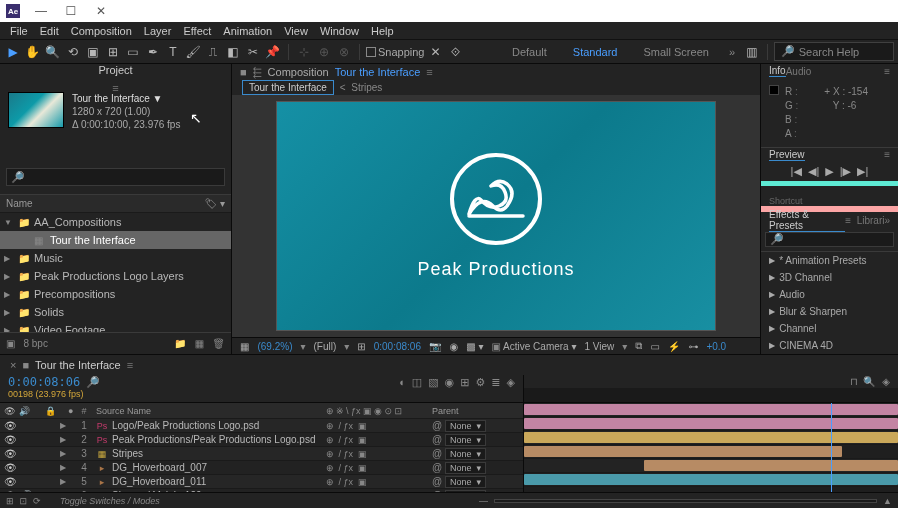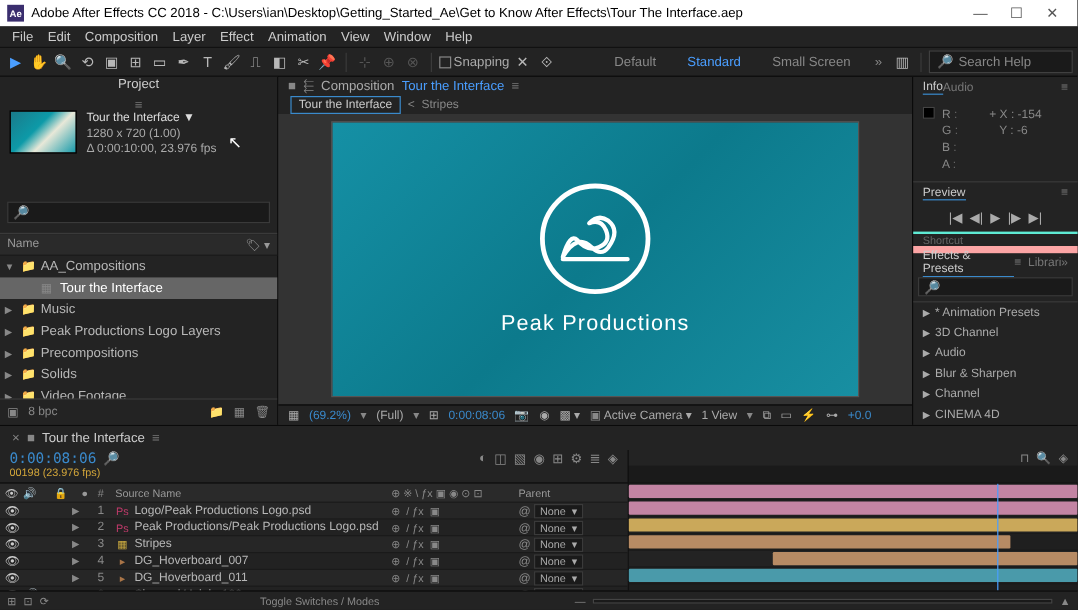--- a/index.html
+++ b/index.html
@@ -85,30 +85,29 @@
 .tl-c-sw { width:110px; display:flex; align-items:center; gap:2px; color:#888; font-size:9px; padding-left:4px;}
 .tl-c-par { width:80px; }
 .tl-c-par .dd { background:#1a1a1a; border:1px solid #3a3a3a; padding:0 4px; font-size:9px; color:#aaa; display:inline-flex; align-items:center; height:12px; gap:4px;}
 .tl-right { flex:1; position:relative; background:#1e1e1e;}
 .tl-track { height:14px; position:relative; border-bottom:1px solid #1a1a1a; background:#232323;}
 .tl-track.alt { background:#1f1f1f;}
 .bar { position:absolute; height:11px; top:1px; border-radius:1px;}
 .playhead { position:absolute; top:0; bottom:0; width:1px; background:#4a9eff; z-index:5;}
 .playhead-top { position:absolute; top:-15px; left:-5px; width:11px; height:10px; background:#4a9eff; }
 .tl-bottom { height:16px; border-top:1px solid #0a0a0a; display:flex; align-items:center; font-size:9px; color:#888;}
-.tl-bottom .lbl { flex:1; text-align:center;}
+.tl-bottom .lbl { flex:1; text-align:left;font-style:italic;}
 .chev { color:#888; padding:0 6px;}
 .snap-ck { width:10px; height:10px; border:1px solid #888;}
 </style>
 </head>
 <body>
 
 <div class="titlebar">
   <div class="ae-icon">Ae</div>
-  <div class="title">Adobe After Effects CC 2018 - C:\Users\ian\Desktop\Getting_Started_Ae\Get to Know After Effects\Tour The Interface.aep</div>
   <div class="winbtn">—</div>
   <div class="winbtn">☐</div>
   <div class="winbtn">✕</div>
 </div>
 
 <div class="menubar" id="menubar">
     <span>File</span>
     <span>Edit</span>
     <span>Composition</span>
     <span>Layer</span>
@@ -292,21 +291,21 @@
         <span style="flex:1"></span>
         <span style="color:#777">≡</span>
       </div>
     <div class="preview-body">
       <span>|◀</span>
       <span>◀|</span>
       <span>▶</span>
       <span>|▶</span>
       <span>▶|</span>
     </div>
-    <div style="height:14px;border-top:2px solid #5eead4;padding:0 8px;color:#666;font-size:9px">Shortcut</div>
+    <div style="height:14px;border-top:5px solid #5eead4;padding:10px 8px;color:#666;font-size:9px">Shortcut</div>
     <div class="r-tabs" style="border-top:6px solid #fca5a5"><span class="act">Effects &amp; Presets</span><span style="color:#777">≡</span>&nbsp;&nbsp;<span style="color:#777">Librari</span><span style="color:#777">»</span></div>
     <div class="proj-search" style="margin:4px">🔎</div>
     <div class="fx-list" id="fxlist">
         <div class="fx-row">
           <span class="arr">▶</span>
           <span>* Animation Presets</span>
         </div>
         <div class="fx-row">
           <span class="arr">▶</span>
           <span>3D Channel</span>

